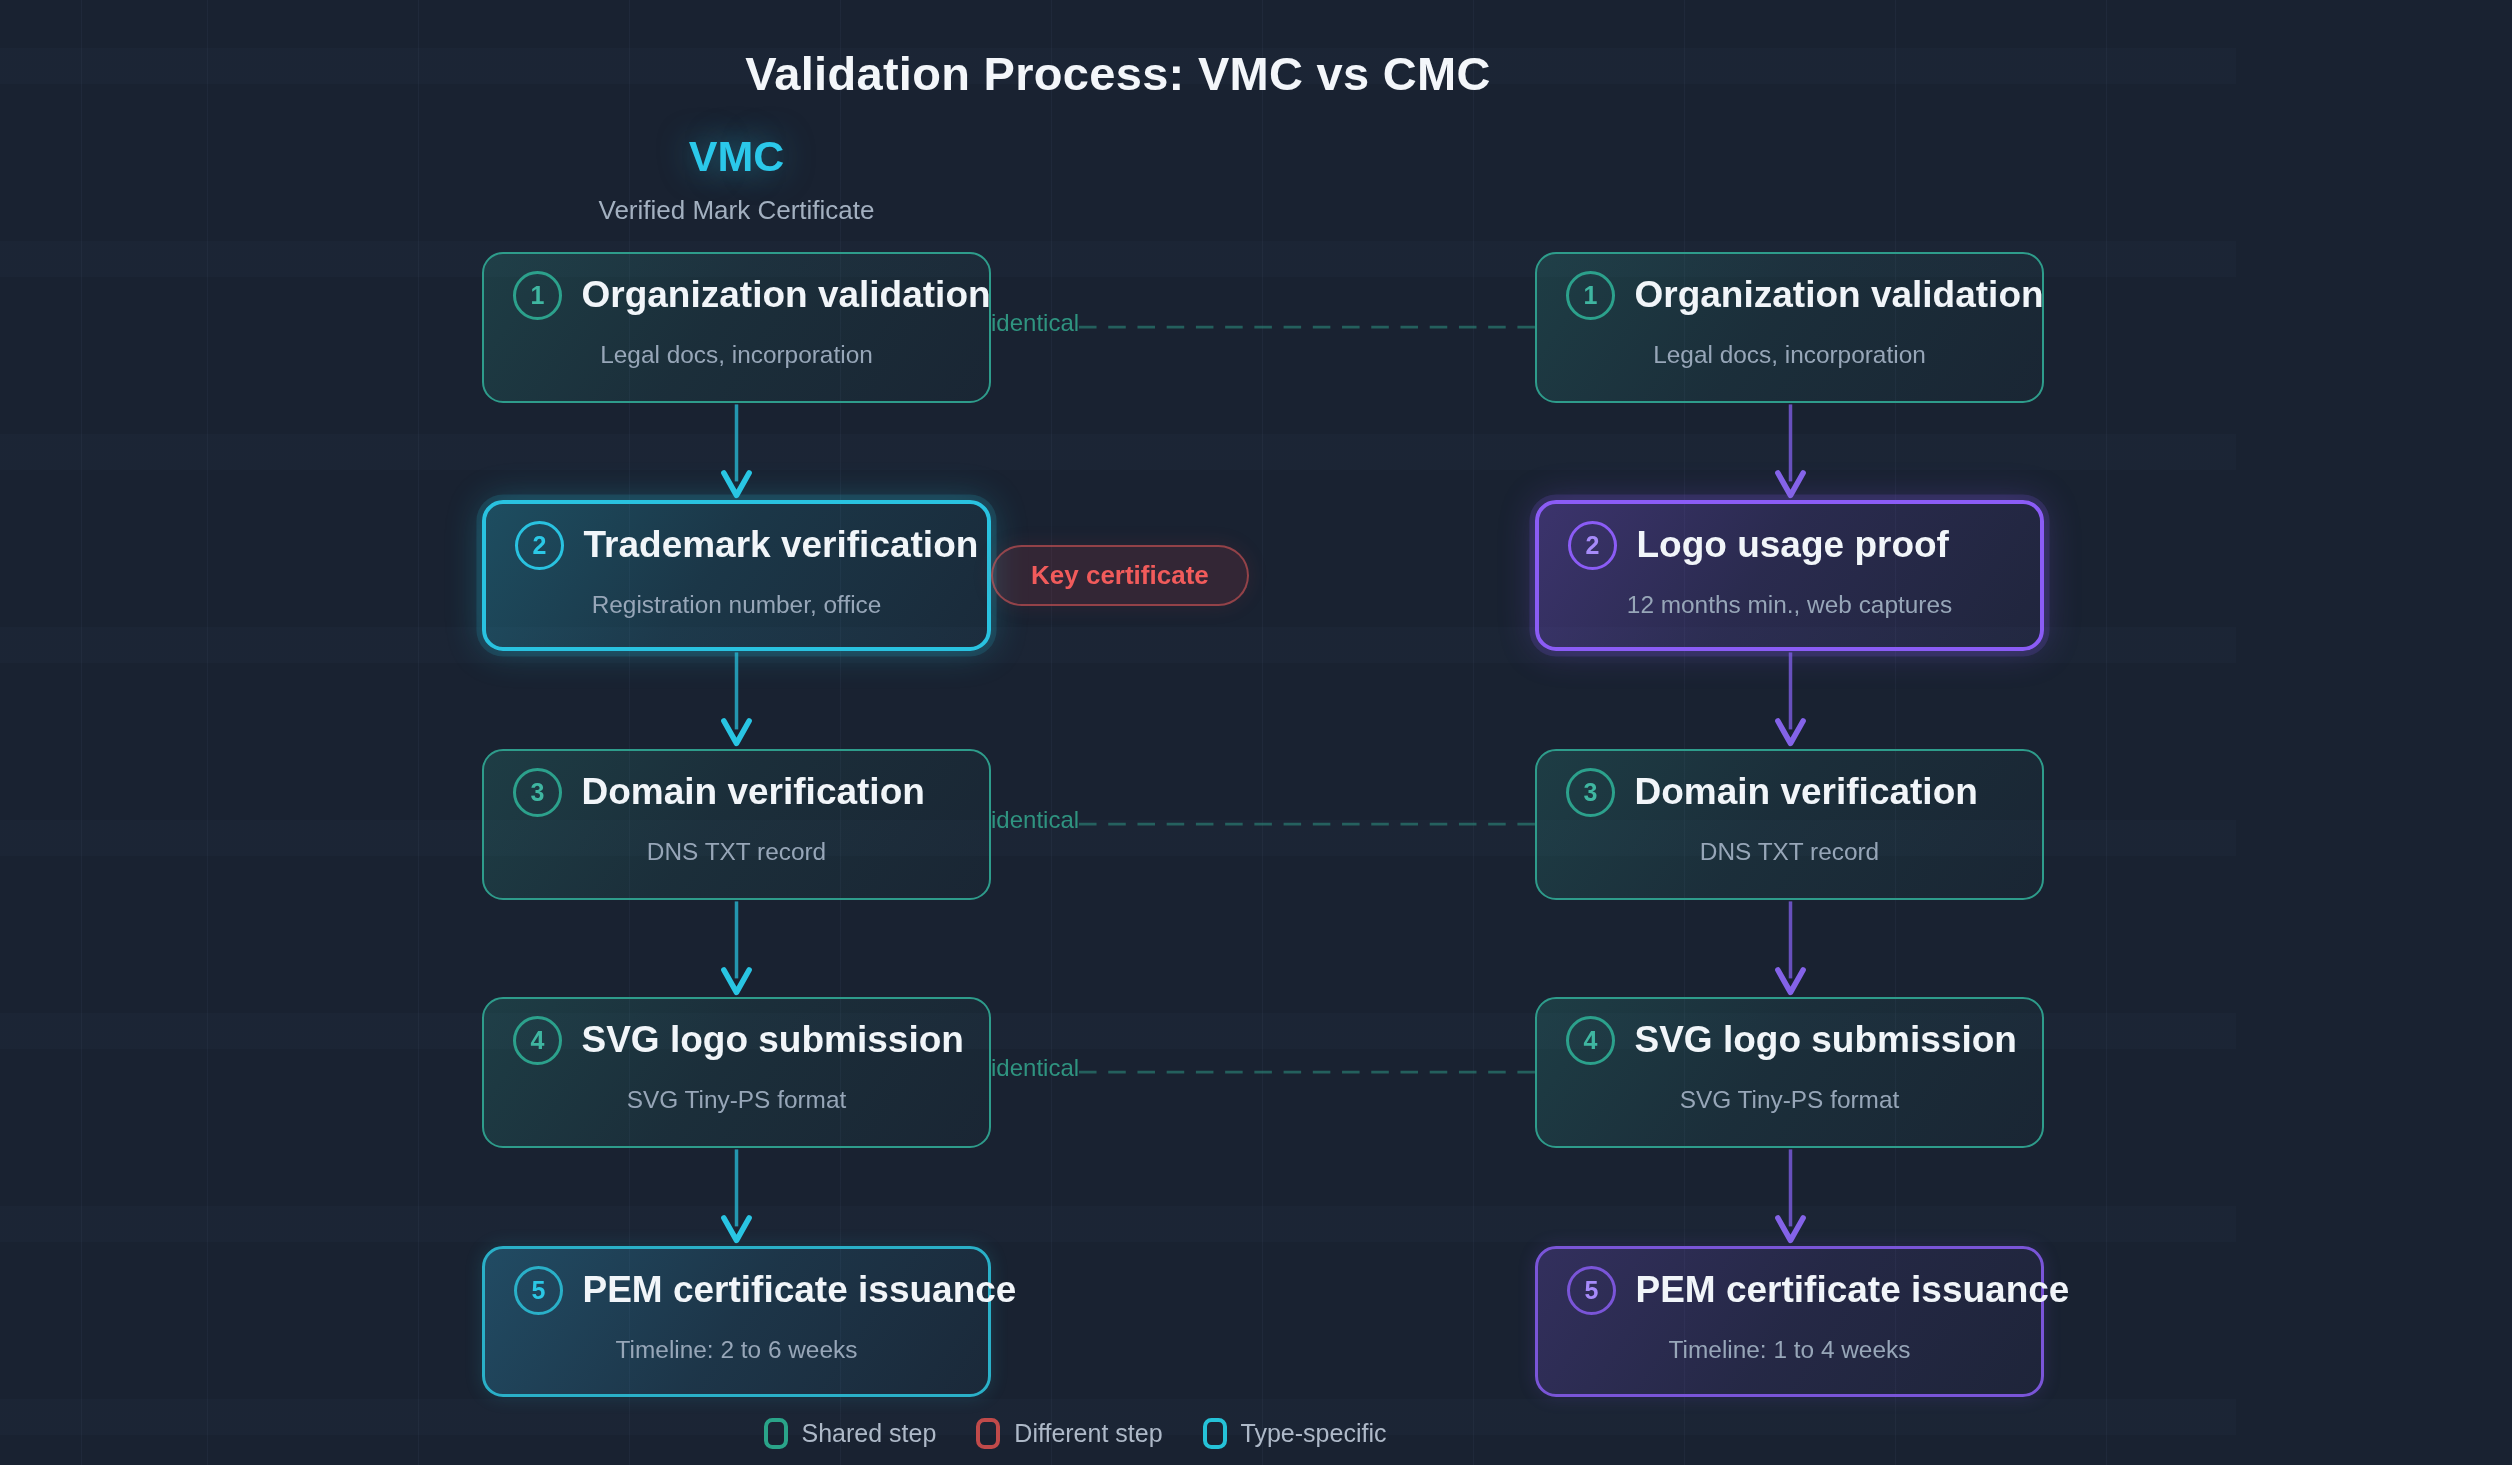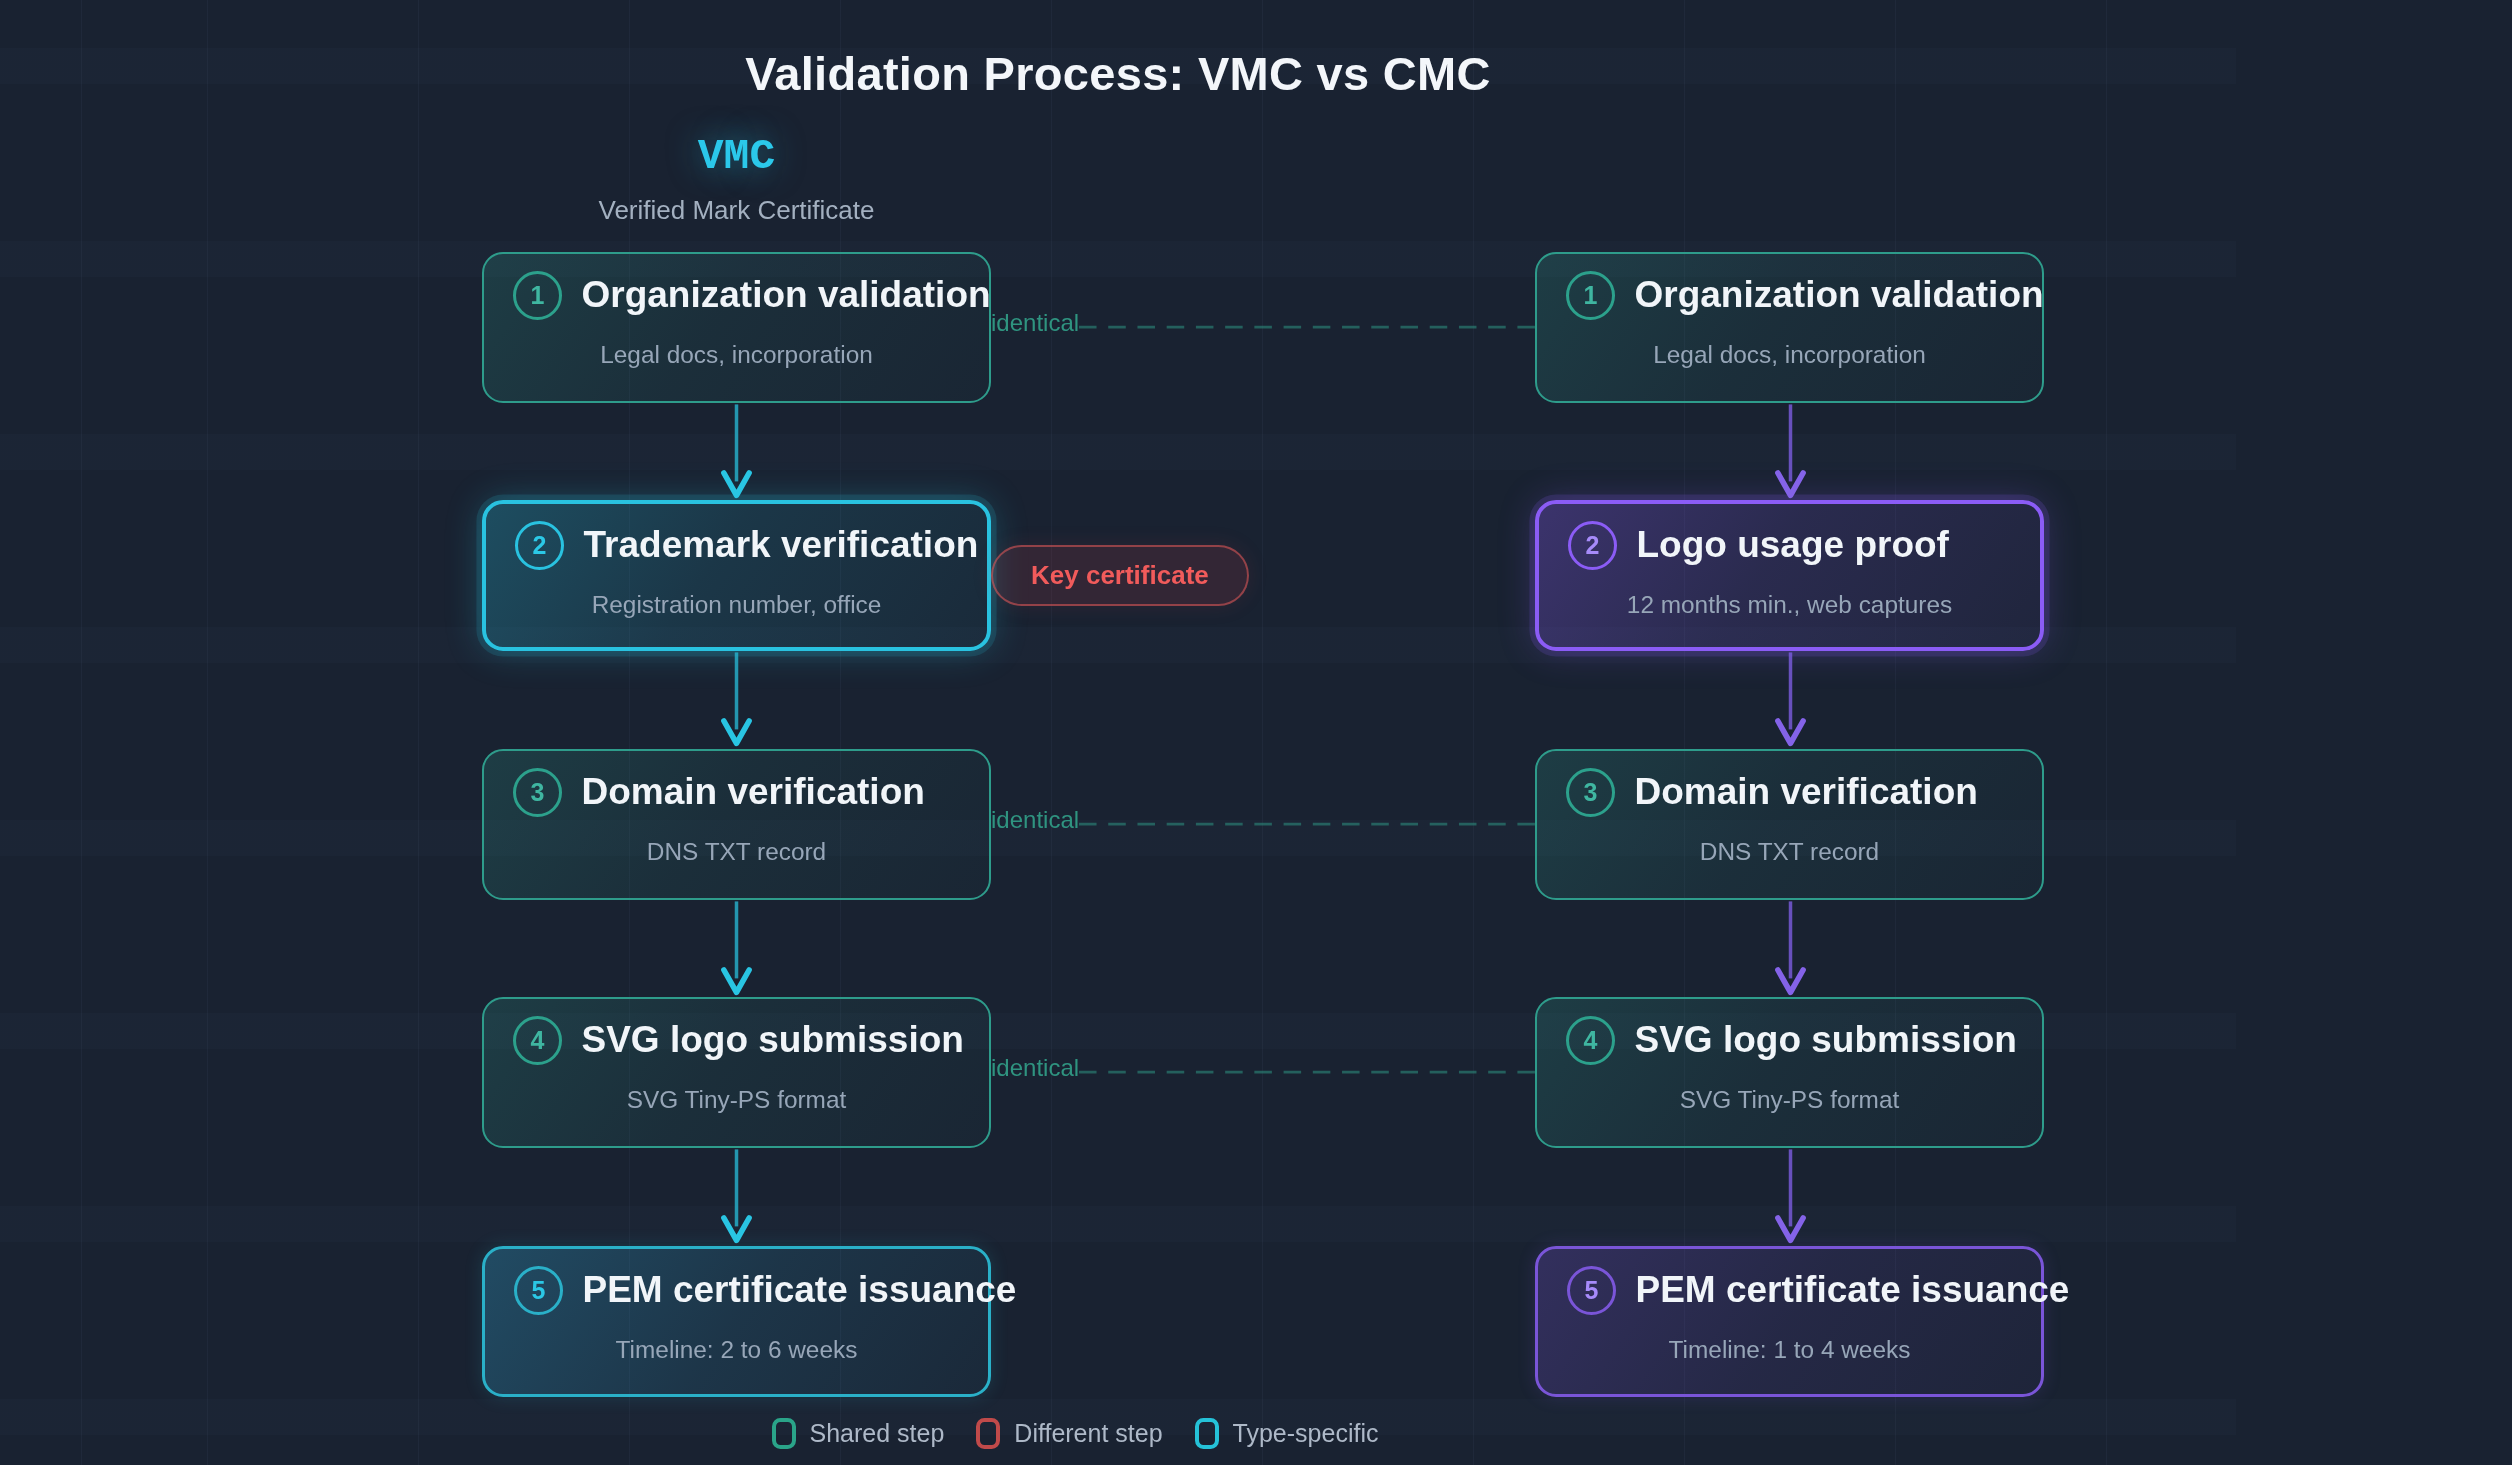--- a/index.html
+++ b/index.html
@@ -17,21 +17,21 @@
     background-position:207px 0, 0 48px;
   }
   .page-title{
     position:absolute;top:46px;left:0;width:100%;text-align:center;
     font-size:47px;font-weight:700;color:#f3f6fa;letter-spacing:0.3px;
   }
   .col-head{position:absolute;width:509px;top:135px;text-align:center;}
   .col-head.vmc{left:482px;}
   .col-head.cmc{left:1535px;}
   .col-abbr{font-size:43px;font-weight:700;line-height:1;}
-  .vmc .col-abbr{color:#2bc8ea;text-shadow:0 0 32px rgba(43,200,234,0.5);font-family:Liberation Mono, monospace;}
+  .vmc .col-abbr{color:#2bc8ea;text-shadow:0 0 32px rgba(43,200,234,0.5);}
   .cmc .col-abbr{color:#8b5cf6;text-shadow:0 0 32px rgba(139,92,246,0.5);}
   .col-sub{margin-top:16.7px;font-size:26px;color:#a3b0c0;}
 
   .box{
     position:absolute;width:509px;height:151px;border-radius:21px;box-sizing:border-box;
   }
   .box .head{position:absolute;left:29px;top:16.7px;height:49px;display:flex;align-items:center;gap:19.5px;}
   .num{
     width:49px;height:49px;border-radius:50%;box-sizing:border-box;flex:0 0 49px;
     display:flex;align-items:center;justify-content:center;
@@ -86,21 +86,21 @@
     font-size:26px;font-weight:700;color:#f15b5b;
     border:2.1px solid rgba(226,90,90,0.55);
     background:rgba(195,62,72,0.16);
     box-shadow:0 0 21px rgba(195,62,72,0.12);
     white-space:nowrap;
   }
   .legend{
     position:absolute;top:1418px;left:0;width:100%;
     display:flex;justify-content:center;
   }
-  .legend-inner{display:flex;gap:32px;transform:translateX(-43px);}
+  .legend-inner{display:flex;gap:40px;transform:translateX(-43px);}
   .l-item{display:flex;align-items:center;gap:14px;font-size:25px;color:#aeb9c8;white-space:nowrap;}
   .l-swatch{width:24px;height:31px;border-radius:8.4px;border:4.2px solid;box-sizing:border-box;}
   .l-swatch.shared{border-color:#2aa489;}
   .l-swatch.different{border-color:#c04a4a;}
   .l-swatch.type{border-color:#25c2d8;}
 </style>
 </head>
 <body>
 
 <div id="canvas">

